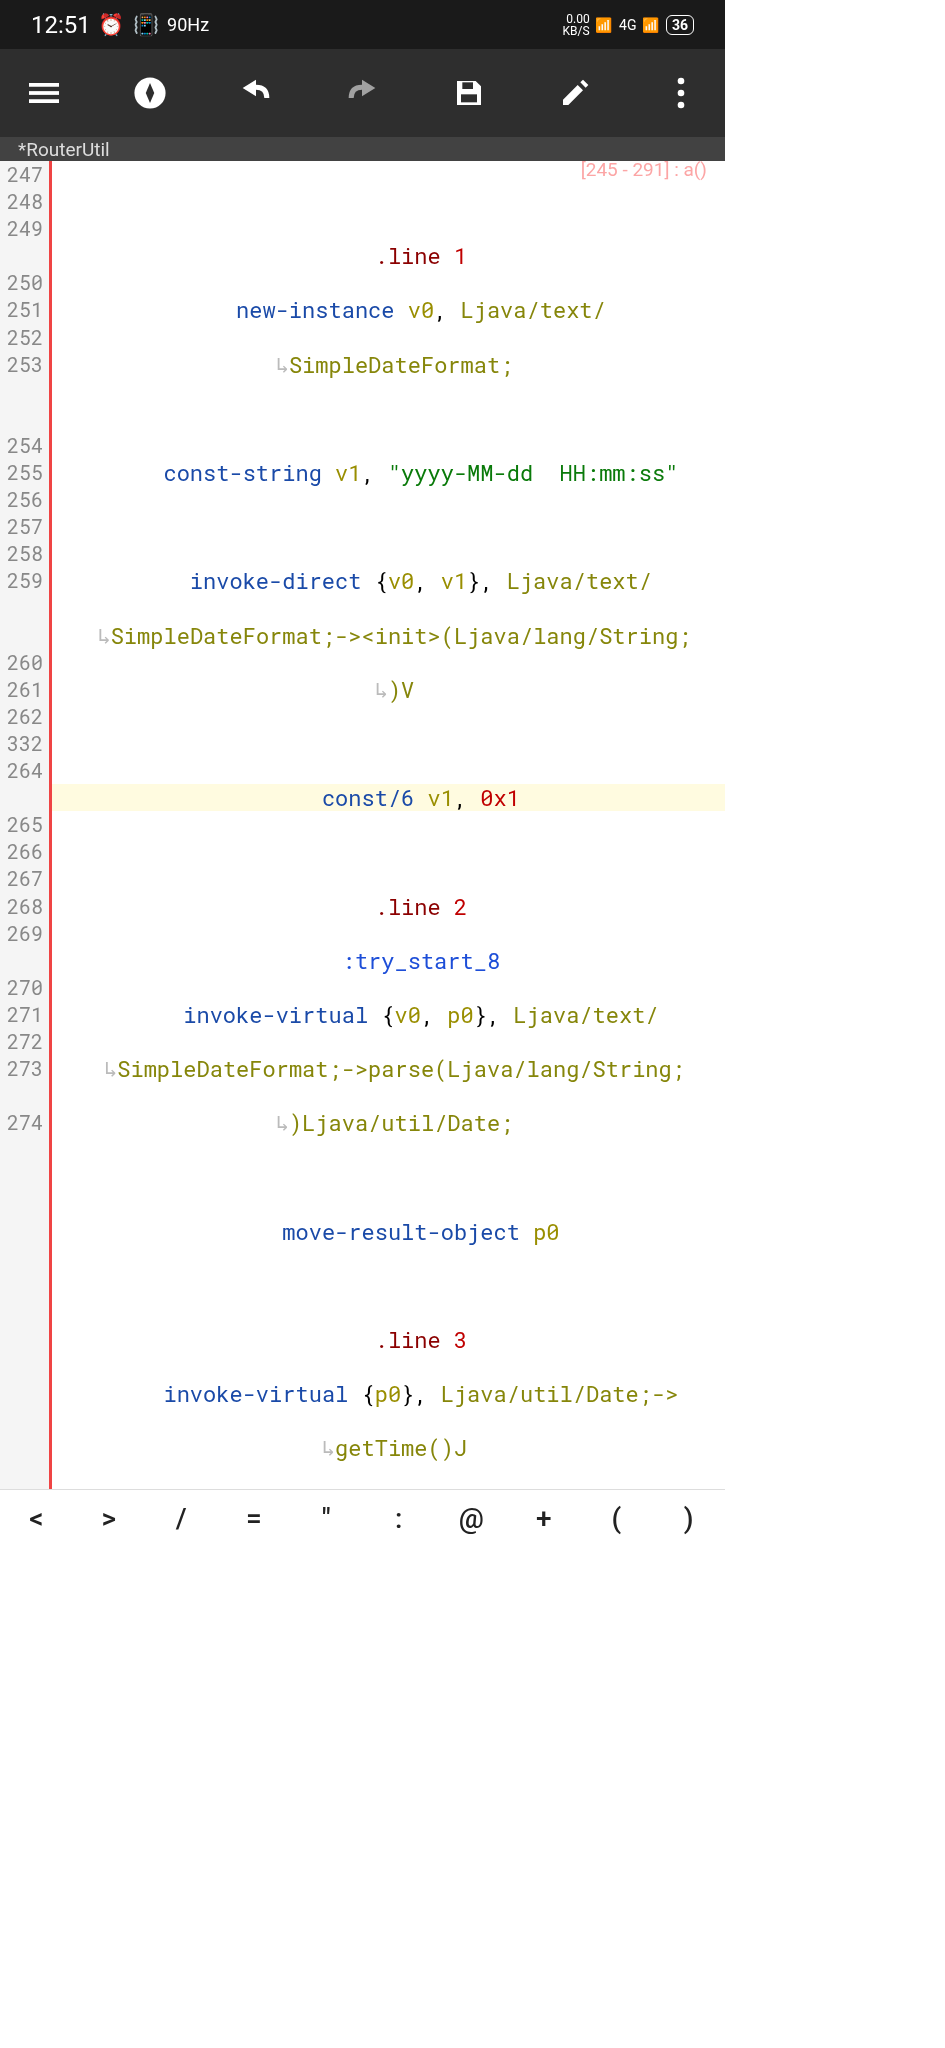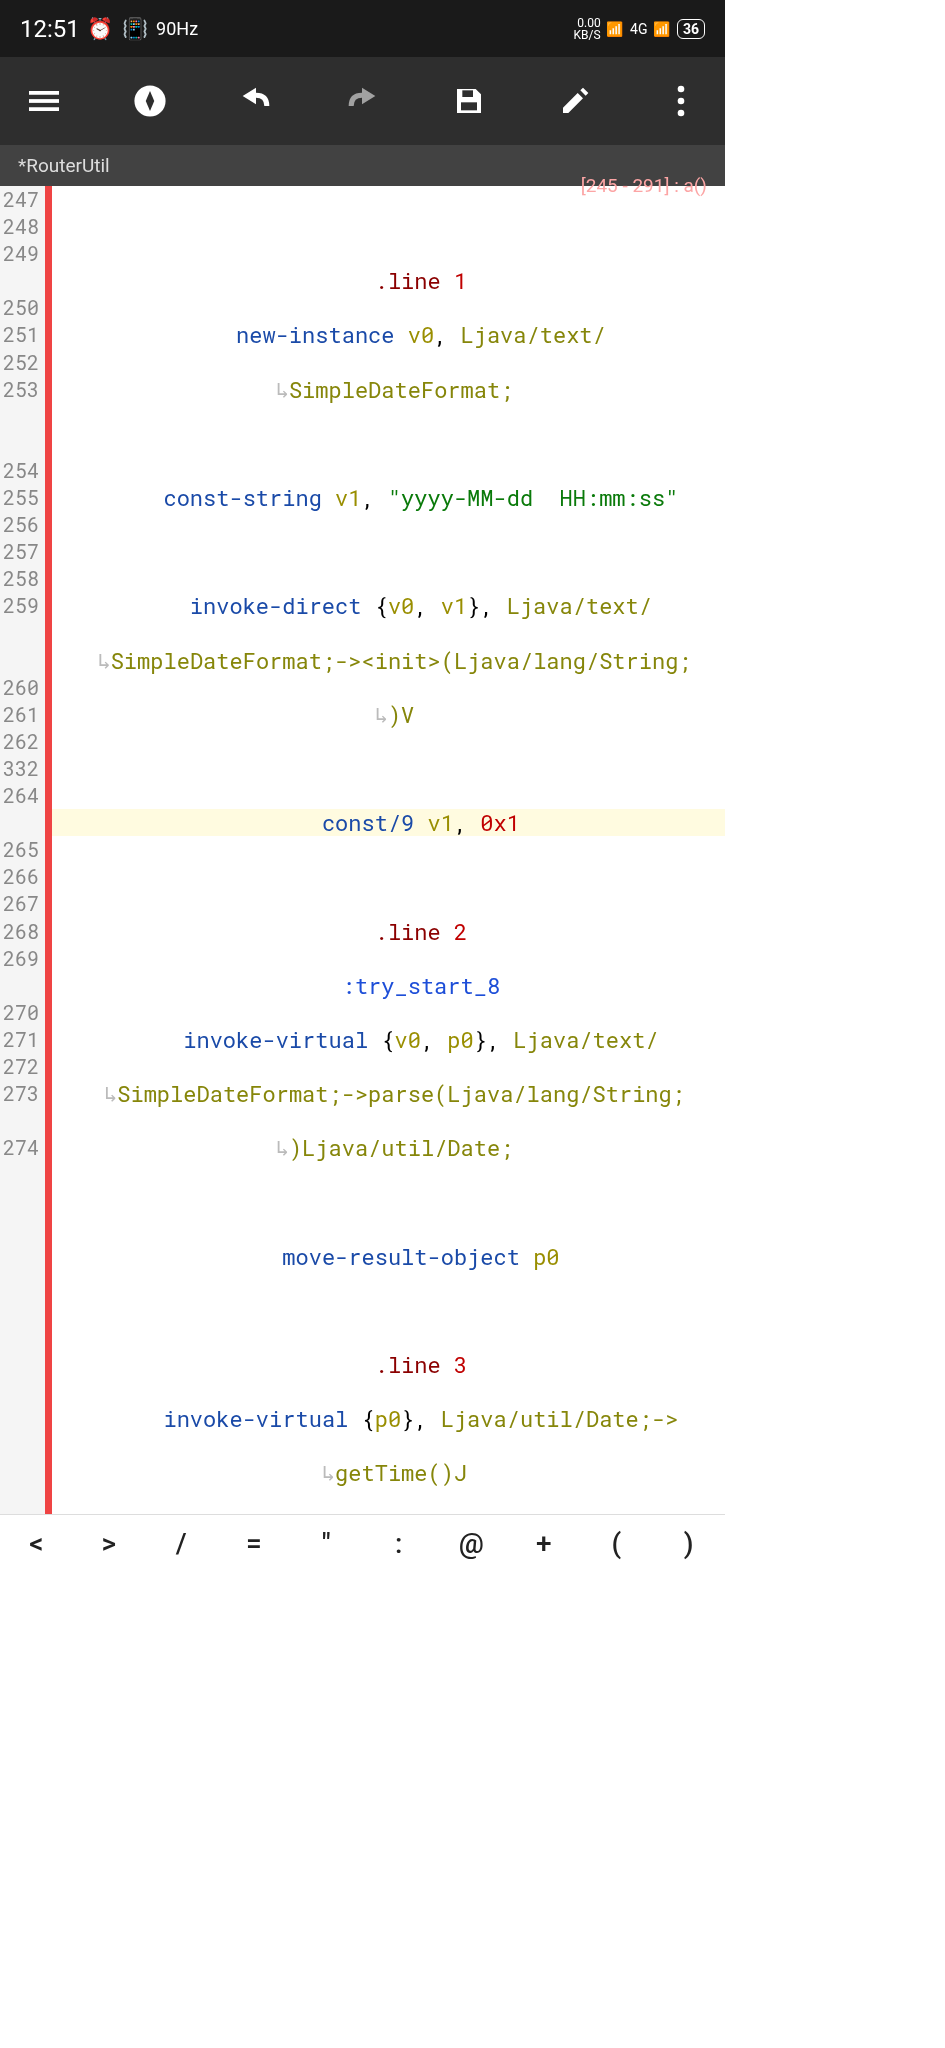--- a/index.html
+++ b/index.html
@@ -1,29 +1,29 @@
 <!DOCTYPE html>
 <html><head>
 <meta charset="utf-8">
 <style>
   * { margin: 0; padding: 0; box-sizing: border-box; }
   html, body { width: 725px; height: 1572px; font-family: Roboto, Arial, sans-serif; background: #fff; overflow: hidden; }
-  .statusbar { height: 57px; background: #1a1a1a; color: #fff; display: flex; align-items: center; padding: 0 20px; font-size: 21px; }
+  .statusbar { height: 49px; background: #1a1a1a; color: #fff; display: flex; align-items: center; padding: 0 31px; font-size: 21px; }
   .sb-left { display: flex; align-items: center; gap: 8px; }
   .sb-left .time { font-size: 24px; font-weight: 400; }
   .sb-right { margin-left: auto; display: flex; align-items: center; gap: 6px; font-size: 14px; }
   .sb-right .kbs { line-height: 1; text-align: right; font-size: 12px; }
   .sb-right .batt { border: 1.5px solid #fff; border-radius: 6px; padding: 1px 5px; font-size: 14px; font-weight: 700; }
   .toolbar { height: 88px; background: #2e2e2e; display: flex; align-items: center; justify-content: space-between; padding: 0 18px; }
   .toolbar .tbtn { width: 52px; height: 52px; display: flex; align-items: center; justify-content: center; }
   .toolbar svg { fill: #fff; }
-  .filebar { height: 41px; background: #424242; color: #ddd; display: flex; align-items: center; padding: 0 18px; font-size: 19px; }
+  .filebar { height: 24px; background: #424242; color: #ddd; display: flex; align-items: center; padding: 0 18px; font-size: 19px; }
   .filebar .right { margin-left: auto; color: #fca5a5; margin-top: 40px; }
   .editor { display: flex; height: calc(1572px - 57px - 88px - 41px - 58px); background: #fff; overflow: hidden; }
-  .gutter { width: 52px; background: #f5f5f5; border-right: 7px solid #ef4444; padding-top: 0; }
+  .gutter { width: 52px; background: #f5f5f5; border-right: 3px solid #ef4444; padding-top: 0; }
   .gutter div { height: 27.1px; line-height: 27.1px; text-align: right; padding-right: 6px; font-family: "Roboto Mono", monospace; font-size: 20px; color: #888; }
   .code { flex: 1; padding-top: 0; font-family: "Roboto Mono", monospace; font-size: 22px; line-height: 27.1px; white-space: pre; overflow: hidden; text-align: center; }
   .code .row { height: 27.1px; padding-left: 12px; }
   .code .row.hl { background: #fffbe0; }
   .wrap { padding-left: 12px; height: 27.1px; }
   .kw { color: #1a4aa8; }
   .reg2 { color: #998e00; }
   .type { color: #86860a; }
   .dir { color: #8b0000; }
   .num { color: #c00000; }
@@ -149,21 +149,21 @@
 <div class="row"><span>    </span><span class="dir">.line </span><span class="num">1</span></div>
 <div class="row"><span>    </span><span class="kw">new-instance </span><span class="reg2">v0</span><span>, </span><span class="type">Ljava/text/</span></div>
 <div class="row wrap"><span class="cont">↳</span><span class="type">SimpleDateFormat;</span></div>
 <div class="row"></div>
 <div class="row"><span>    </span><span class="kw">const-string </span><span class="reg2">v1</span><span>, </span><span class="str">"yyyy-MM-dd  HH:mm:ss"</span></div>
 <div class="row"></div>
 <div class="row"><span>    </span><span class="kw">invoke-direct </span><span>{</span><span class="reg2">v0</span><span>, </span><span class="reg2">v1</span><span>}, </span><span class="type">Ljava/text/</span></div>
 <div class="row wrap"><span class="cont">↳</span><span class="type">SimpleDateFormat;-&gt;&lt;init&gt;(Ljava/lang/String;</span></div>
 <div class="row wrap"><span class="cont">↳</span><span class="type">)V</span></div>
 <div class="row"></div>
-<div class="row hl"><span>    </span><span class="kw">const/9 </span><span class="reg2">v1</span><span>, </span><span class="num">0x1</span></div>
+<div class="row hl"><span>    </span><span class="kw">const/6 </span><span class="reg2">v1</span><span>, </span><span class="num">0x1</span></div>
 <div class="row"></div>
 <div class="row"><span>    </span><span class="dir">.line </span><span class="num">2</span></div>
 <div class="row"><span>    </span><span class="lbl">:try_start_8</span></div>
 <div class="row"><span>    </span><span class="kw">invoke-virtual </span><span>{</span><span class="reg2">v0</span><span>, </span><span class="reg2">p0</span><span>}, </span><span class="type">Ljava/text/</span></div>
 <div class="row wrap"><span class="cont">↳</span><span class="type">SimpleDateFormat;-&gt;parse(Ljava/lang/String;</span></div>
 <div class="row wrap"><span class="cont">↳</span><span class="type">)Ljava/util/Date;</span></div>
 <div class="row"></div>
 <div class="row"><span>    </span><span class="kw">move-result-object </span><span class="reg2">p0</span></div>
 <div class="row"></div>
 <div class="row"><span>    </span><span class="dir">.line </span><span class="num">3</span></div>

